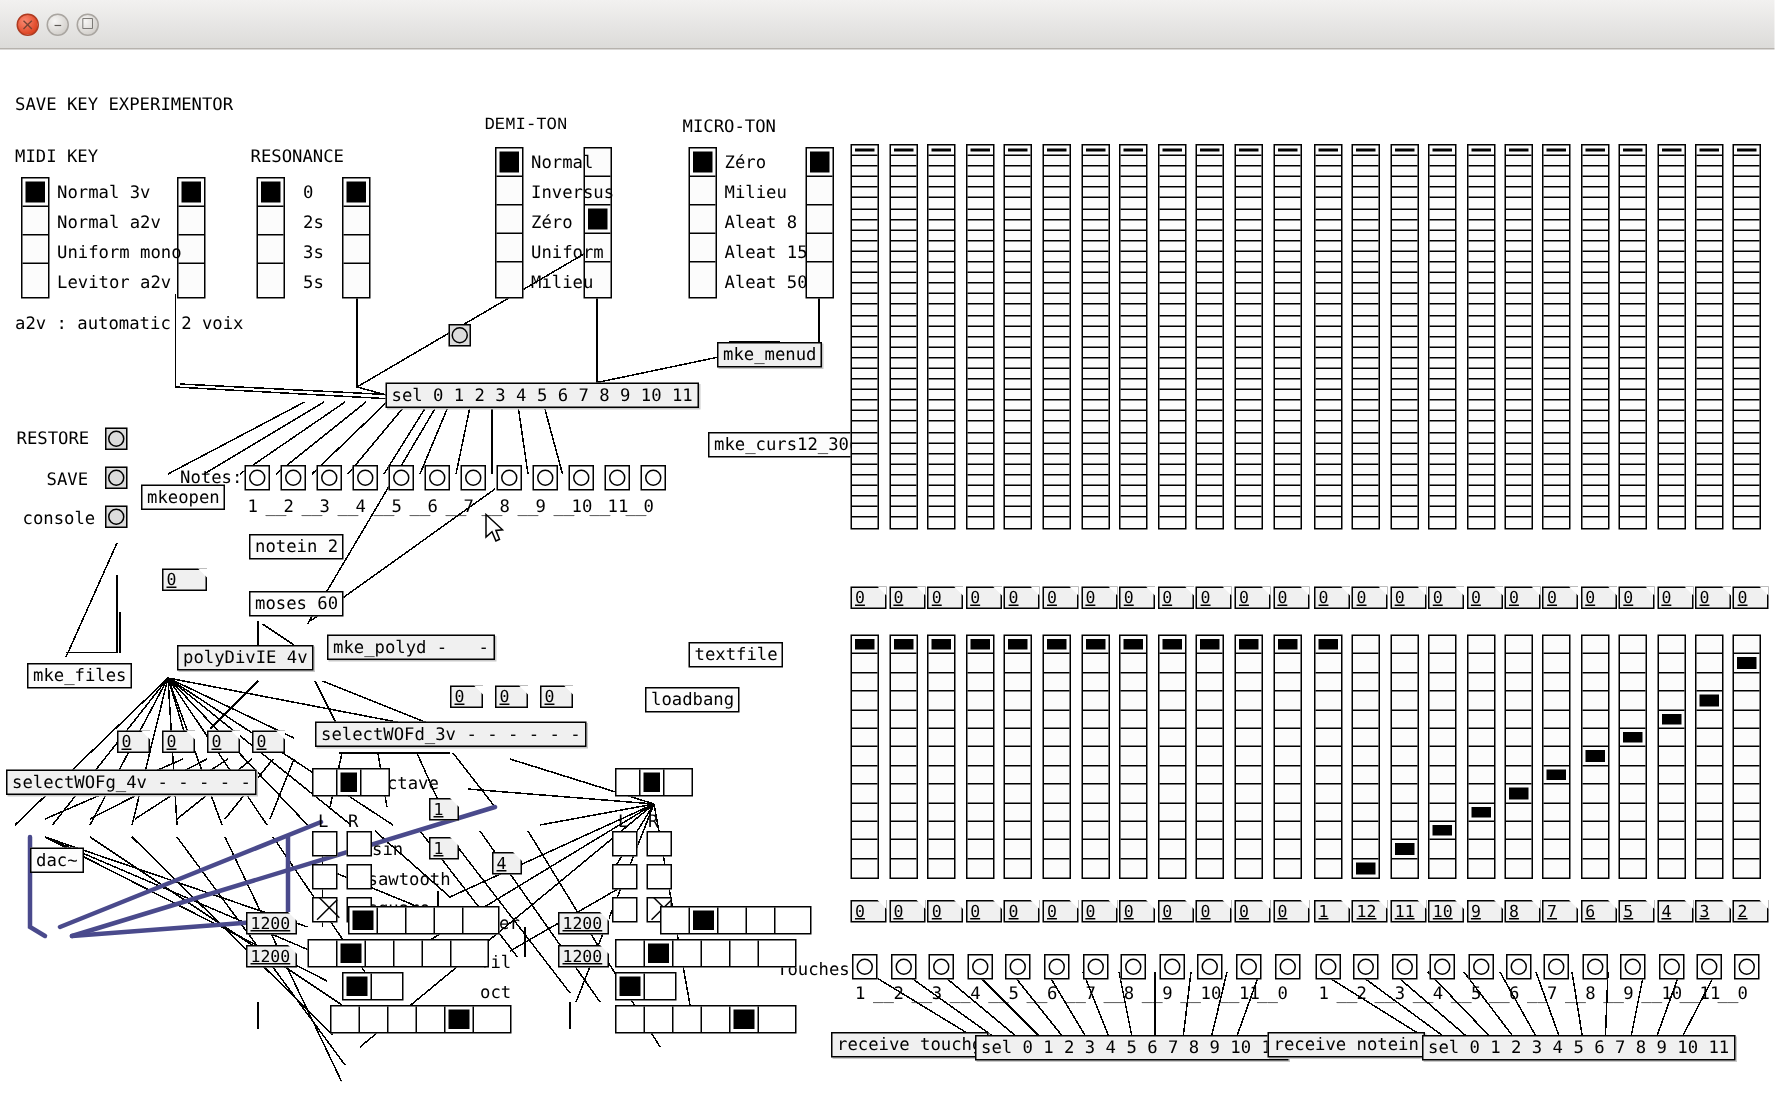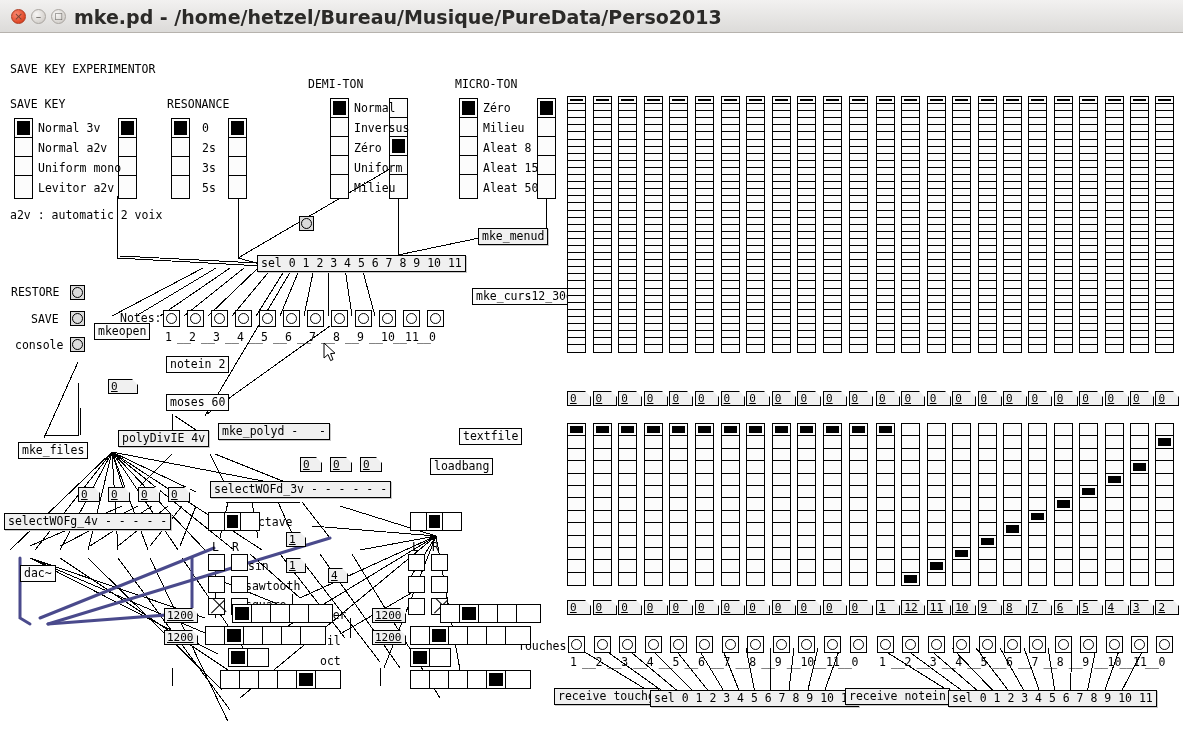--- a/index.html
+++ b/index.html
@@ -132,21 +132,20 @@
 
 <div id="window">
 
   <div id="titlebar">
     <div class="wbtn wbtn-close"></div>
     <div class="wbtn-glyph gl-close">×</div>
     <div class="wbtn wbtn-min"></div>
     <div class="wbtn-glyph gl-min">–</div>
     <div class="wbtn wbtn-max"></div>
     <div class="wbtn-glyph gl-max">□</div>
-    <div id="wtitle">mke.pd - /home/hetzel/Bureau/Musique/PureData/Perso2013</div>
   </div>
 
 
   <div id="canvas">
 
     <svg id="wires" viewBox="0 0 1183 663" xmlns="http://www.w3.org/2000/svg">
       <g stroke="#000" stroke-width="1" fill="none" shape-rendering="crispEdges">
 
         <path d="M117,138 L117,200 M117,200 L262,208"></path>
         <path d="M120,198 L258,205"></path>
@@ -295,23 +294,23 @@
         <path d="M1056,640 L1048,590"></path>
         <path d="M1070,640 L1072,590"></path>
         <path d="M1086,640 L1096,590"></path>
         <path d="M1102,640 L1120,590"></path>
         <path d="M1118,640 L1144,590"></path>
         <path d="M892,694 L950,678"></path>
       </g>
     </svg>
 
     <div class="cmt" style="left:10px; top:5px;">SAVE KEY EXPERIMENTOR</div>
-    <div class="cmt" style="left:10px; top:40px;">SAVE KEY</div>
+    <div class="cmt" style="left:10px; top:40px;">MIDI KEY</div>
     <div class="cmt" style="left:167px; top:40px;">RESONANCE</div>
-    <div class="cmt" style="left:308px; top:20px;">DEMI-TON</div>
+    <div class="cmt" style="left:323px; top:20px;font-family:Liberation Mono, monospace;">DEMI-TON</div>
     <div class="cmt" style="left:455px; top:20px;">MICRO-TON</div>
     <div class="cmt" style="left:10px; top:151px;">a2v : automatic 2 voix</div>
     <div class="cmt" style="left:11px; top:228px;">RESTORE</div>
     <div class="cmt" style="left:31px; top:255px;">SAVE</div>
     <div class="cmt" style="left:15px; top:281px;">console</div>
     <div class="cmt" style="left:120px; top:254px;">Notes:</div>
     <div class="cmt" style="left:518px; top:582px;">Touches:</div>
     <div class="cmt" style="left:251px; top:458px;">octave</div>
     <div class="cmt" style="left:305px; top:551px;">filter</div>
     <div class="cmt" style="left:320px; top:577px;">fil</div>

